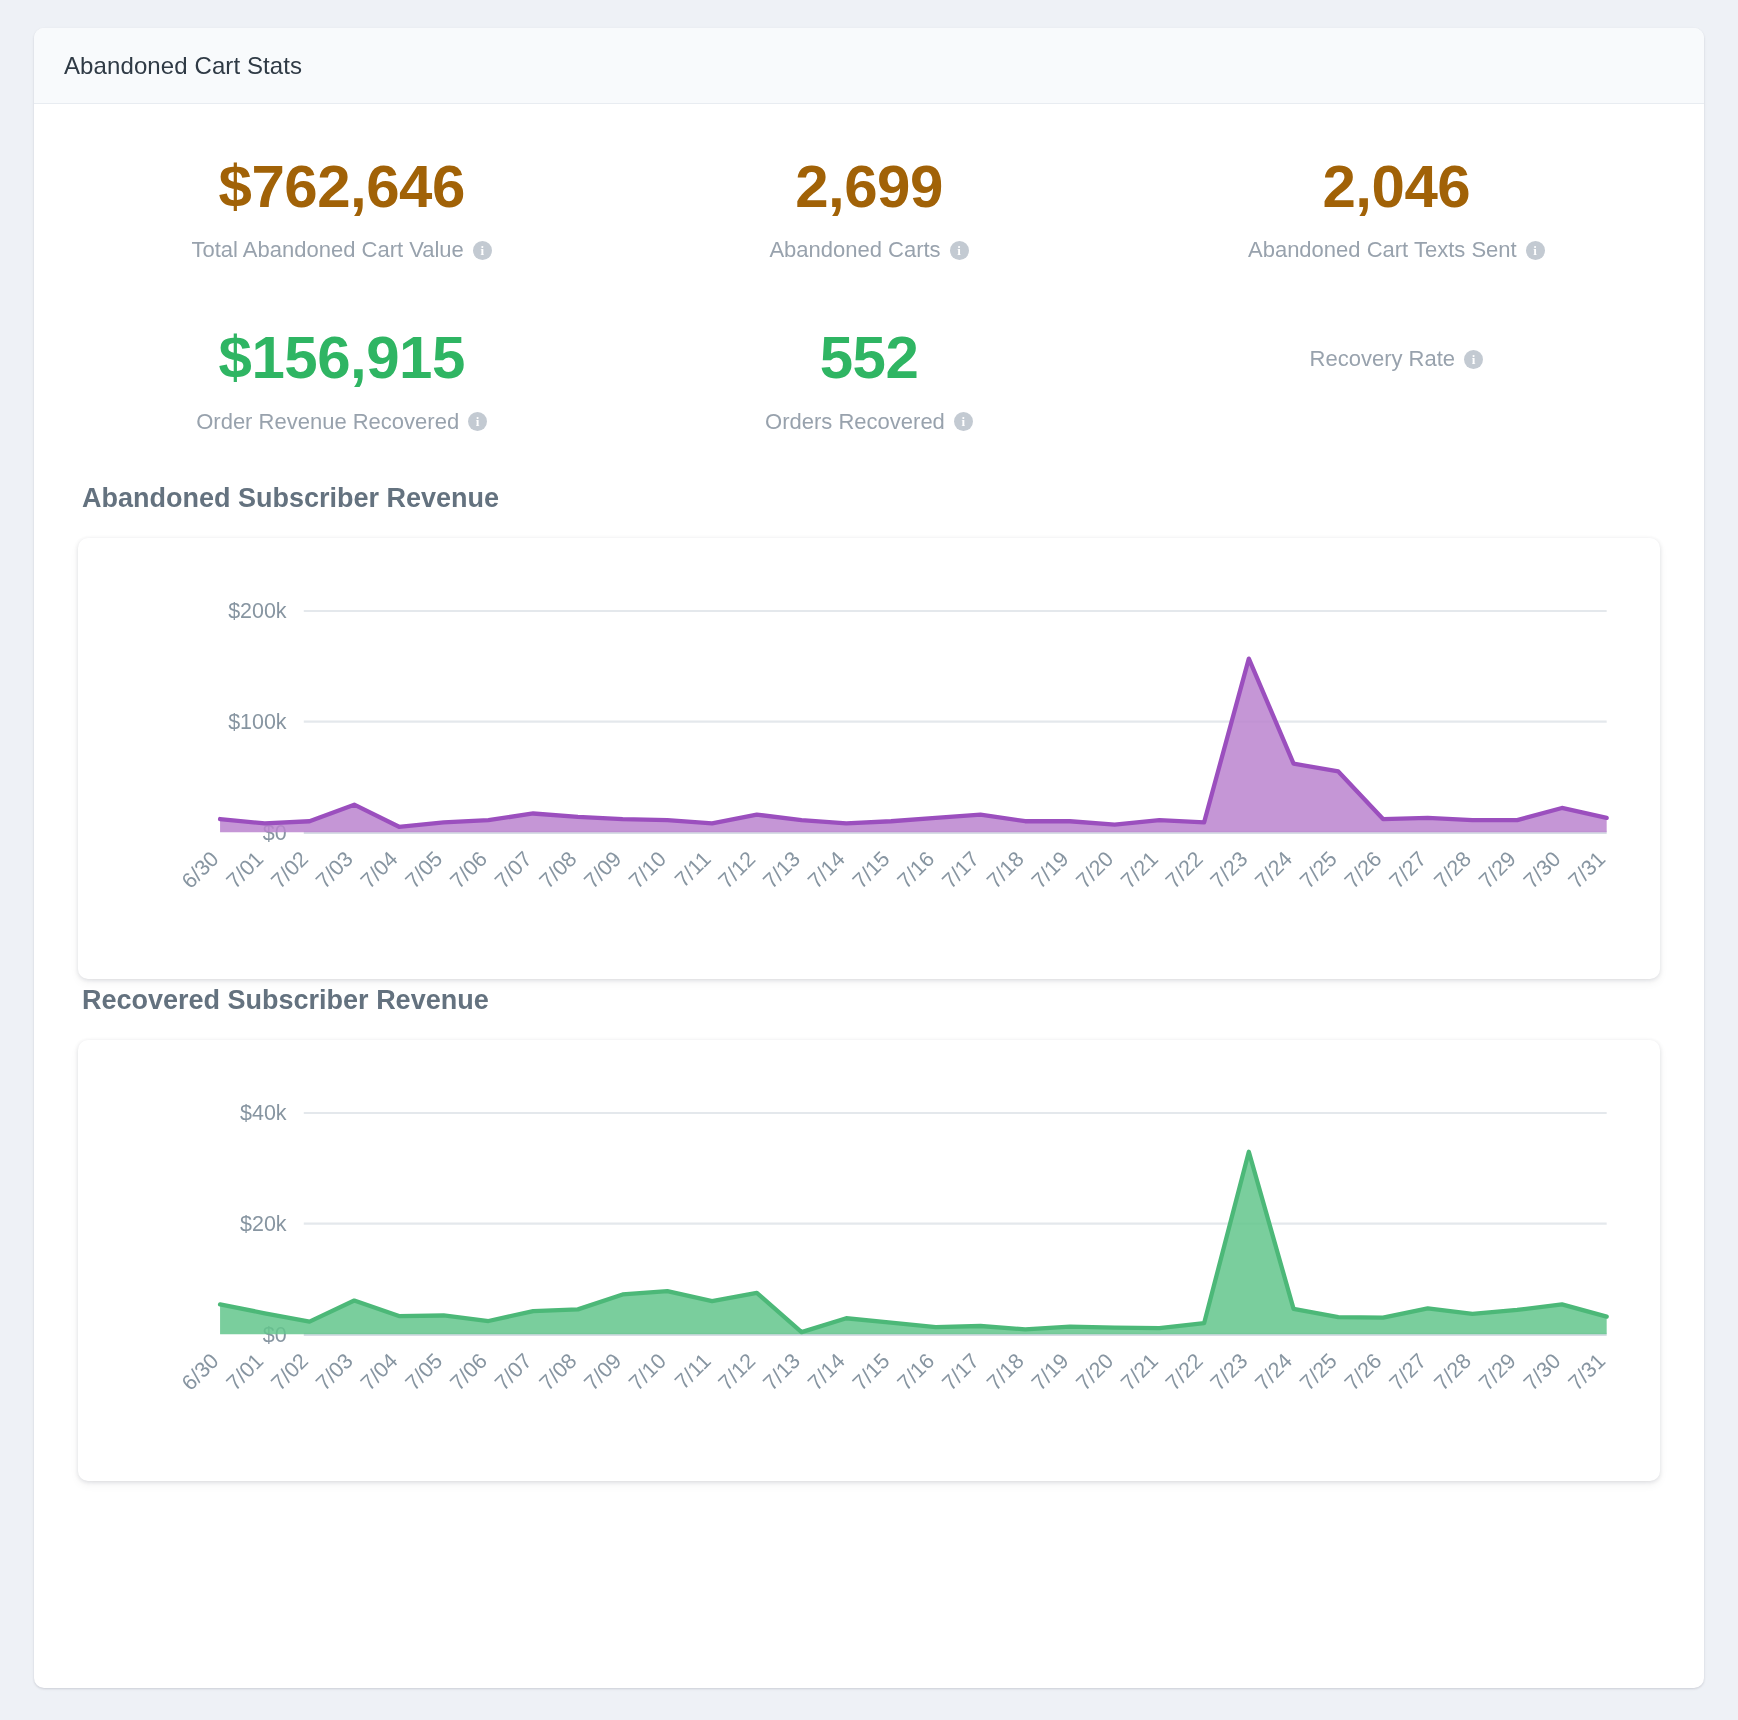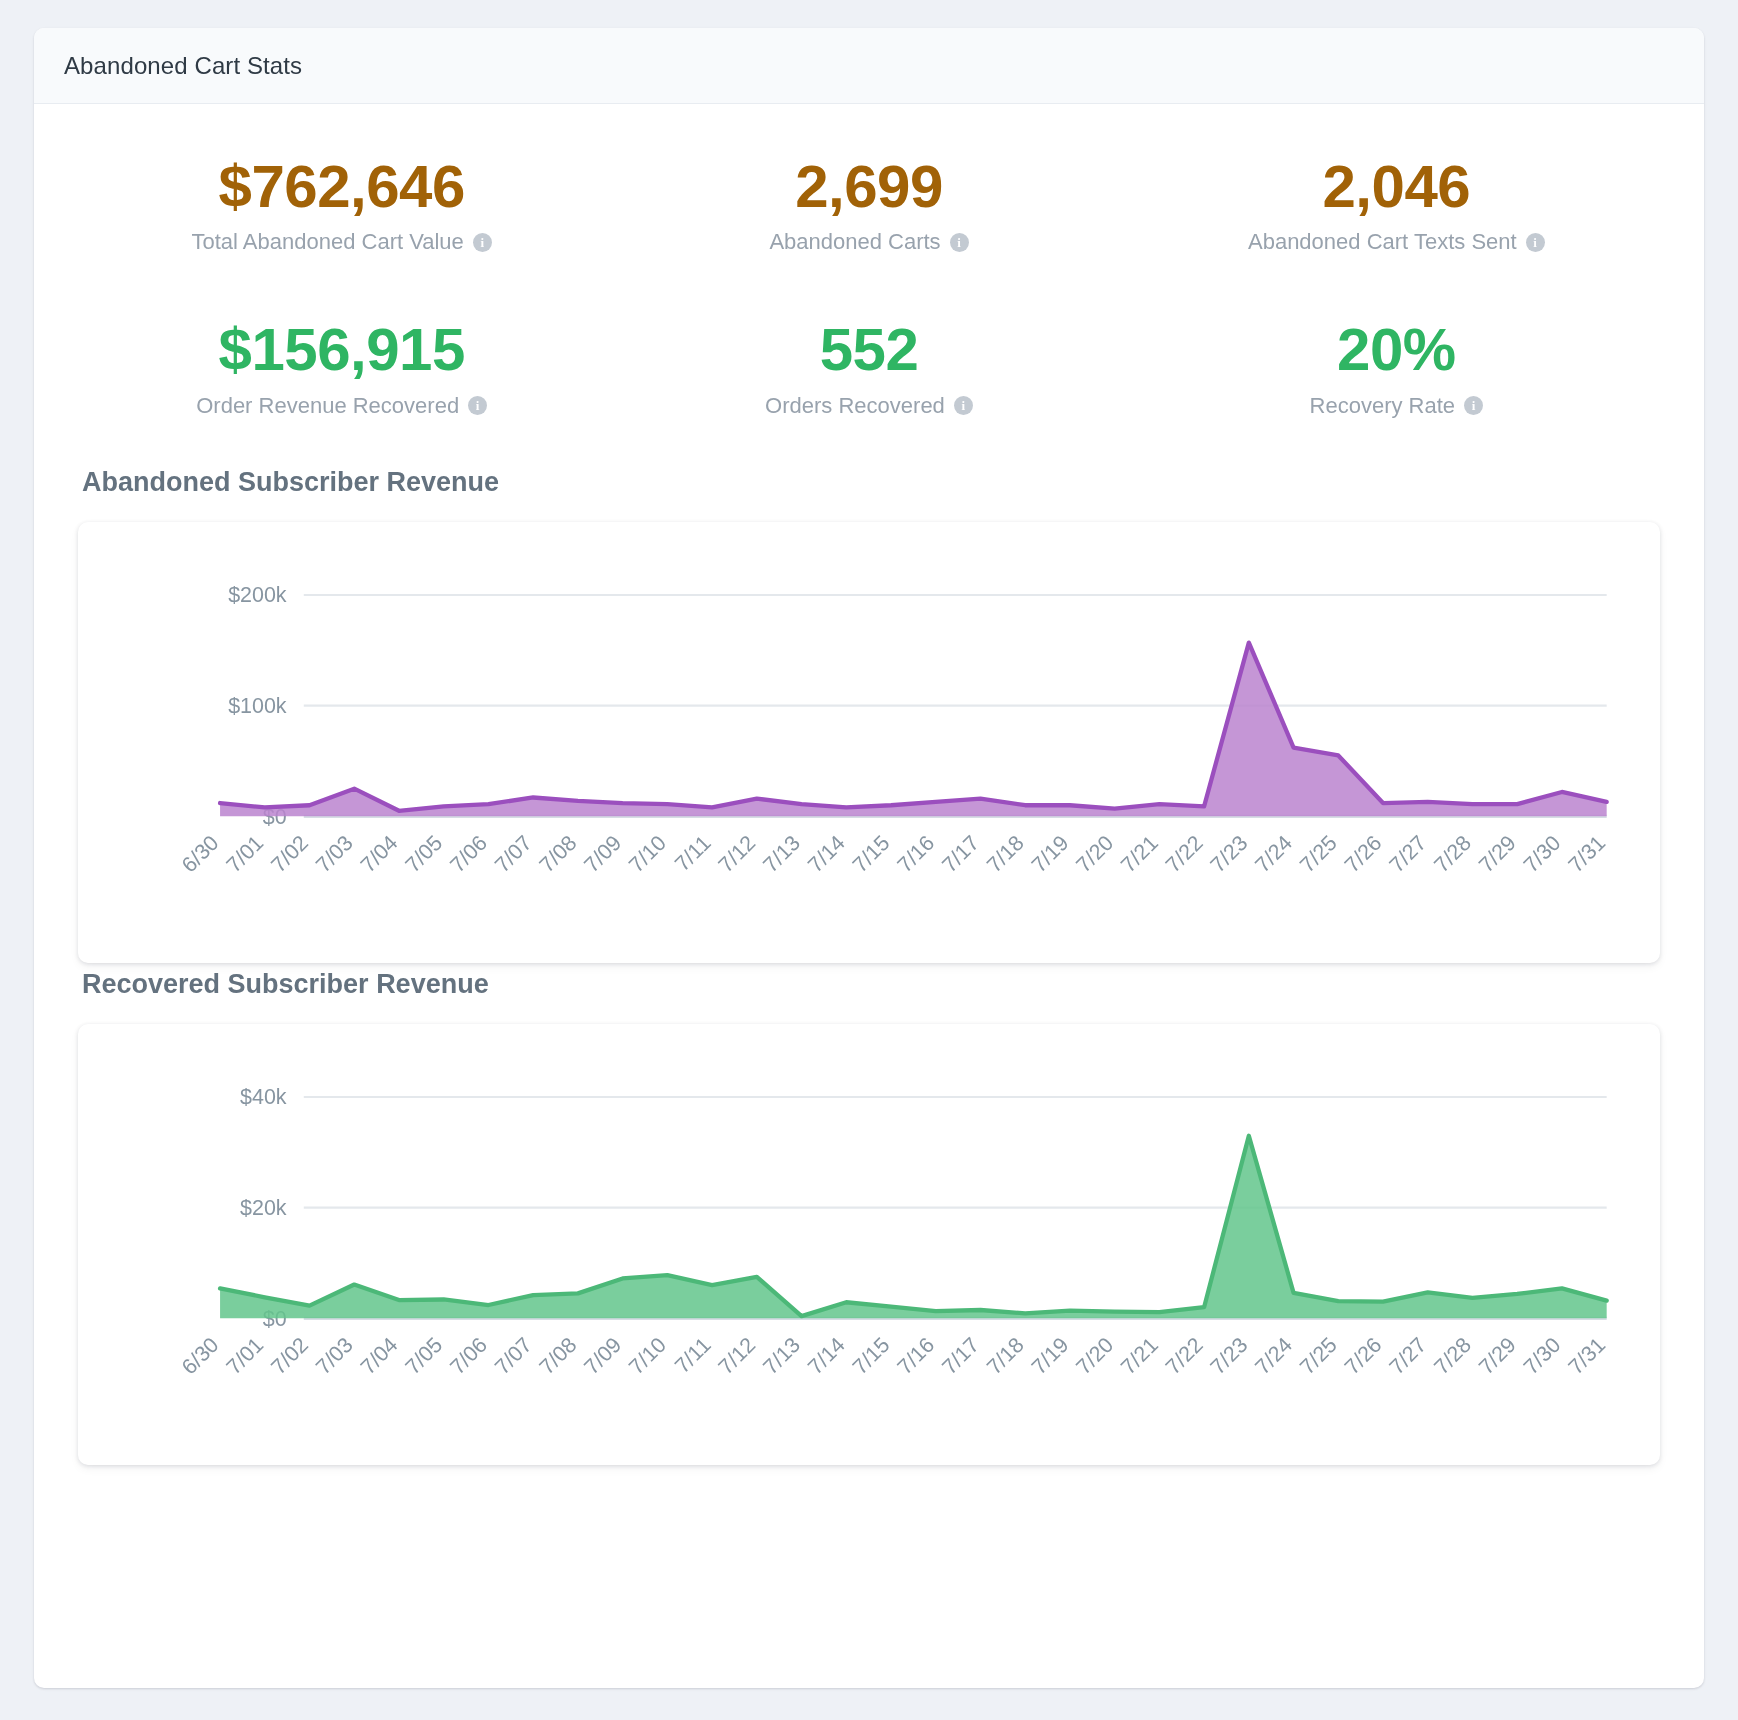--- a/index.html
+++ b/index.html
@@ -41,21 +41,21 @@
   .stat { text-align: center; }
   .stat-value {
     font-size: 60px;
     font-weight: 700;
     line-height: 1.04;
     letter-spacing: -.5px;
   }
   .stat-value.purple { color: #a16207; }
   .stat-value.green  { color: #2fb563; }
   .stat-label-row {
-    margin-top: 11px;
+    margin-top: 19px;
     display: flex;
     align-items: center;
     justify-content: center;
     gap: 9px;
   }
   .stat-label {
     font-size: 22px;
     color: #98a2ad;
     font-weight: 400;
   }
@@ -142,21 +142,20 @@
             </div>
           </div>
           <div class="stat">
             <div class="stat-value green">552</div>
             <div class="stat-label-row">
               <span class="stat-label">Orders Recovered</span>
               <span class="info-icon">i</span>
             </div>
           </div>
           <div class="stat">
-            <div class="stat-value green">20%</div>
             <div class="stat-label-row">
               <span class="stat-label">Recovery Rate</span>
               <span class="info-icon">i</span>
             </div>
           </div>
         </div>
 
       <div class="chart-section">
         <div class="chart-heading">Abandoned Subscriber Revenue</div>
         <div class="chart-card">

